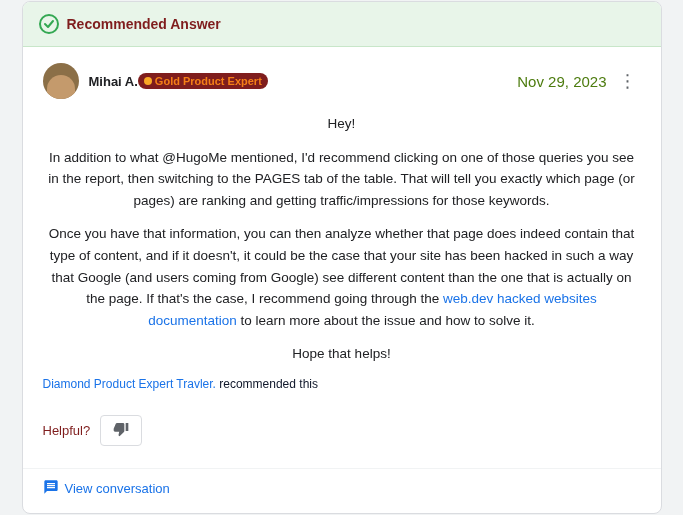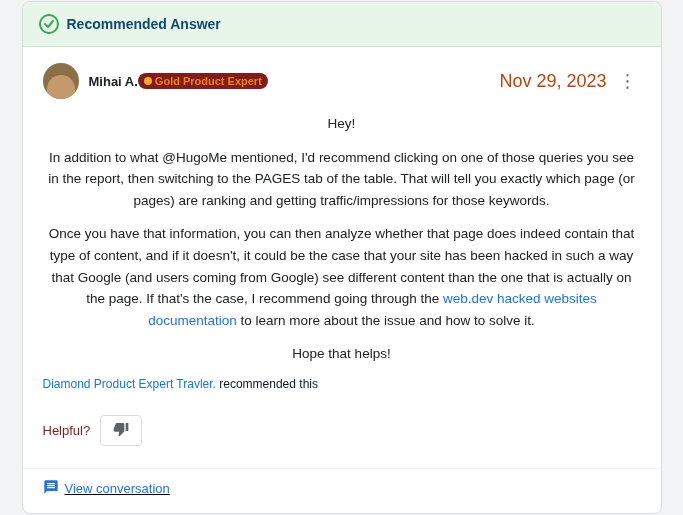--- a/index.html
+++ b/index.html
@@ -37,21 +37,21 @@
       justify-content: center;
       flex-shrink: 0;
     }
     .check-icon svg {
       width: 12px;
       height: 12px;
     }
     .header-title {
       font-size: 14px;
       font-weight: 600;
-      color: #0c4a6e;
+      color: #7f1d1d;
     }
     .card-body {
       padding: 16px 20px;
     }
     .author-row {
       display: flex;
       align-items: center;
       justify-content: space-between;
       margin-bottom: 14px;
     }
@@ -108,22 +108,22 @@
       font-size: 11px;
       font-weight: 600;
       color: #f57f17;
     }
     .author-right {
       display: flex;
       align-items: center;
       gap: 8px;
     }
     .date-text {
-      font-size: 18px;
-      color: #c2410c;
+      font-size: 15px;
+      color: #4d7c0f;
     }
     .more-btn {
       background: none;
       border: none;
       cursor: pointer;
       color: #5f6368;
       font-size: 18px;
       line-height: 1;
       padding: 2px 4px;
     }
@@ -186,21 +186,20 @@
       font-weight: 500;
       color: #202124;
     }
     .footer-row {
       display: flex;
       align-items: center;
       gap: 6px;
       padding: 10px 20px 14px;
       border-top: 1px solid #f1f3f4;
       margin-top: 6px;
-      text-decoration: underline;
     }
     .chat-icon {
       color: #1a73e8;
     }
     .view-conversation {
       font-size: 13px;
       color: #1a73e8;
       text-decoration: none;
       cursor: pointer;
     }

